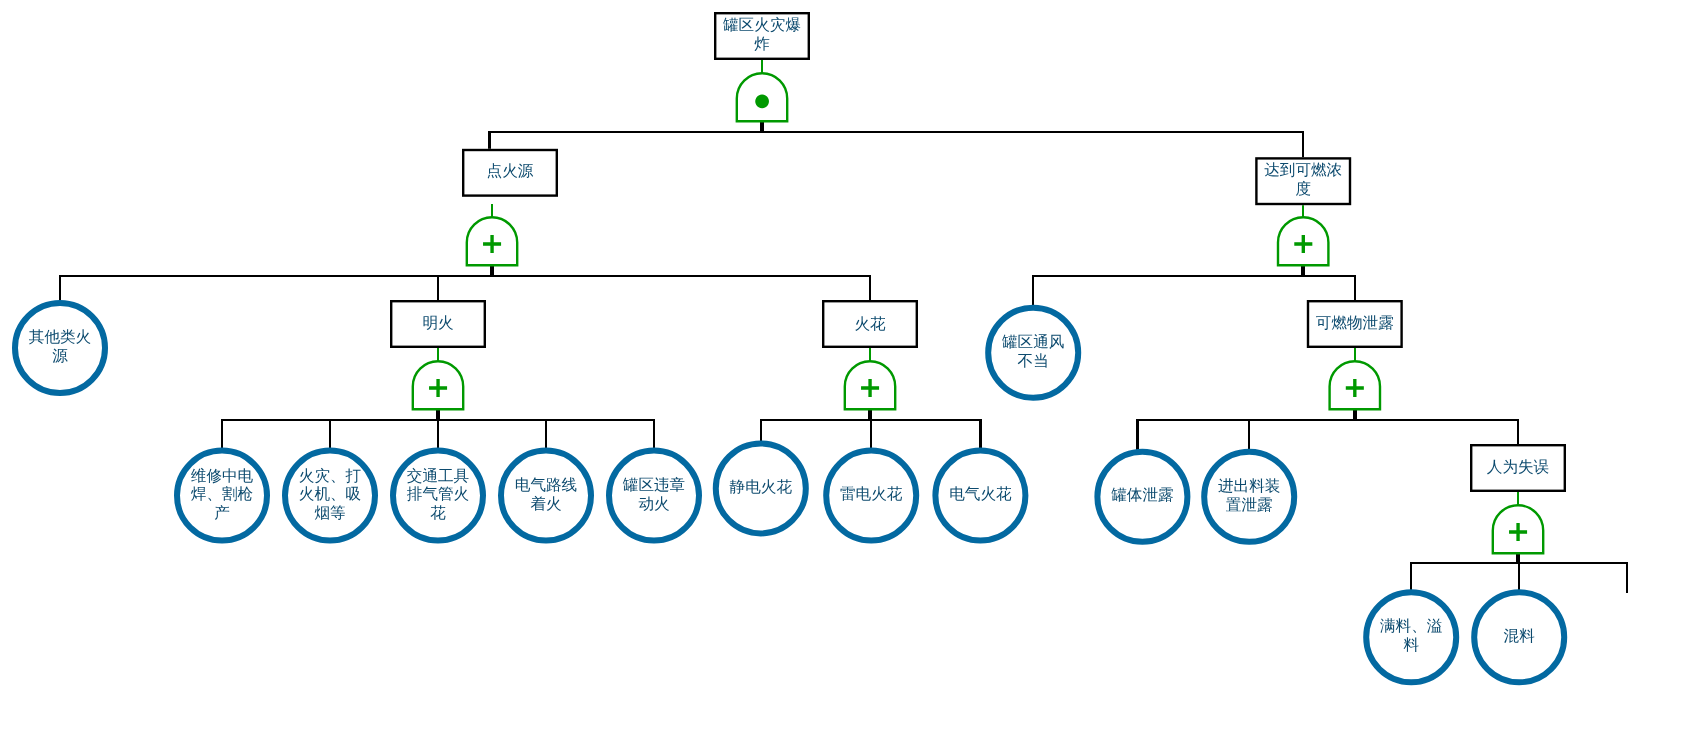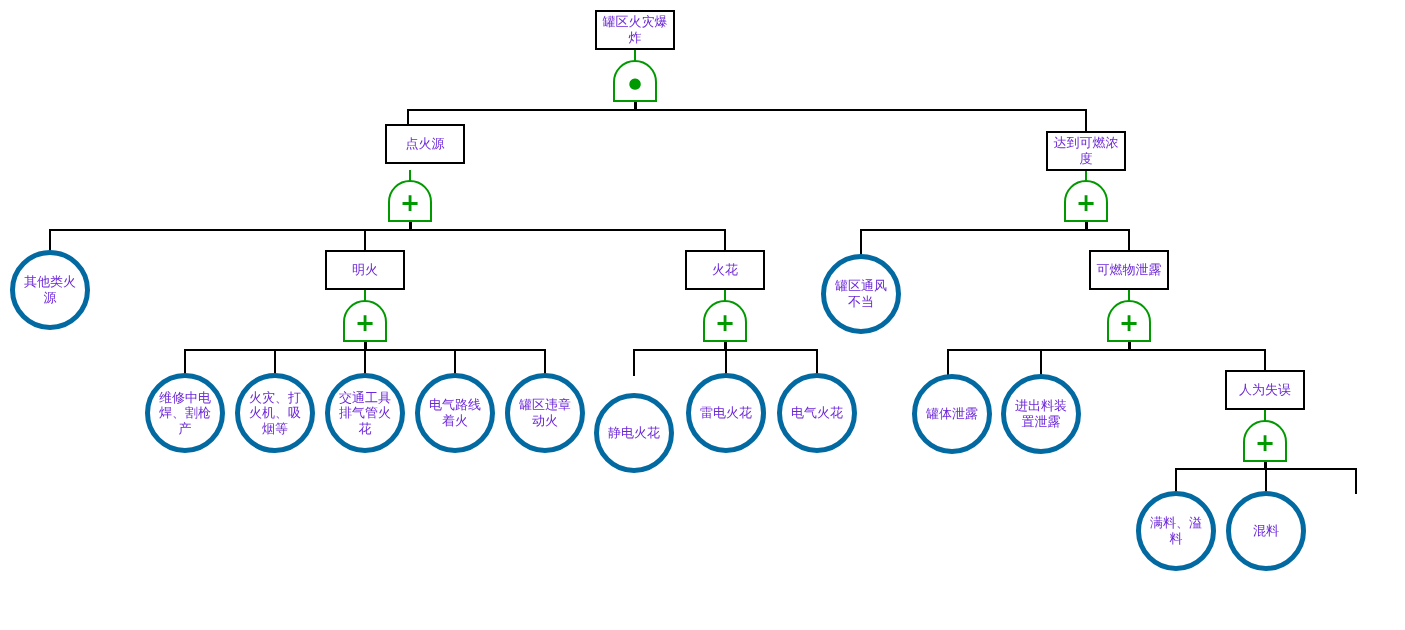--- a/index.html
+++ b/index.html
@@ -10,21 +10,21 @@
     font-family:"DejaVu Sans",sans-serif;
     overflow:hidden;
   }
   #wires{position:absolute;left:0;top:0;z-index:1;}
   .node{
     position:absolute;z-index:2;
     box-sizing:border-box;
     display:flex;align-items:center;justify-content:center;
     text-align:center;
     background:#ffffff;
-    color:#6d28d9;
+    color:#0c4a6e;
     font-size:13px;line-height:1.2;
   }
   .evbox{
     width:80px;height:40px;
     border:2px solid #000000;
     padding:0 2px;
   }
   .evcircle{
     width:80px;height:80px;
     border:5px solid #0369a1;
@@ -142,21 +142,21 @@
   <div class="gate" style="left:1243px;top:420px;">
       <span class="sym sym-or">+</span>
     </div>
 
   <div class="node evcircle" style="left:10px;top:250px;">其他类火源</div>
   <div class="node evcircle" style="left:145px;top:373px;text-align:center;">维修中电焊、割枪产</div>
   <div class="node evcircle" style="left:235px;top:373px;">火灾、打火机、吸烟等</div>
   <div class="node evcircle" style="left:325px;top:373px;">交通工具排气管火花</div>
   <div class="node evcircle" style="left:415px;top:373px;">电气路线着火</div>
   <div class="node evcircle" style="left:505px;top:373px;">罐区违章动火</div>
-  <div class="node evcircle" style="left:594px;top:393px;">静电火花</div>
+  <div class="node evcircle" style="left:594px;top:367px;">静电火花</div>
   <div class="node evcircle" style="left:686px;top:373px;">雷电火花</div>
   <div class="node evcircle" style="left:777px;top:373px;">电气火花</div>
   <div class="node evcircle" style="left:821px;top:254px;">罐区通风不当</div>
   <div class="node evcircle" style="left:912px;top:374px;">罐体泄露</div>
   <div class="node evcircle" style="left:1001px;top:374px;">进出料装置泄露</div>
   <div class="node evcircle" style="left:1136px;top:491px;">满料、溢料</div>
   <div class="node evcircle" style="left:1226px;top:491px;">混料</div>
 
 </div>
 

